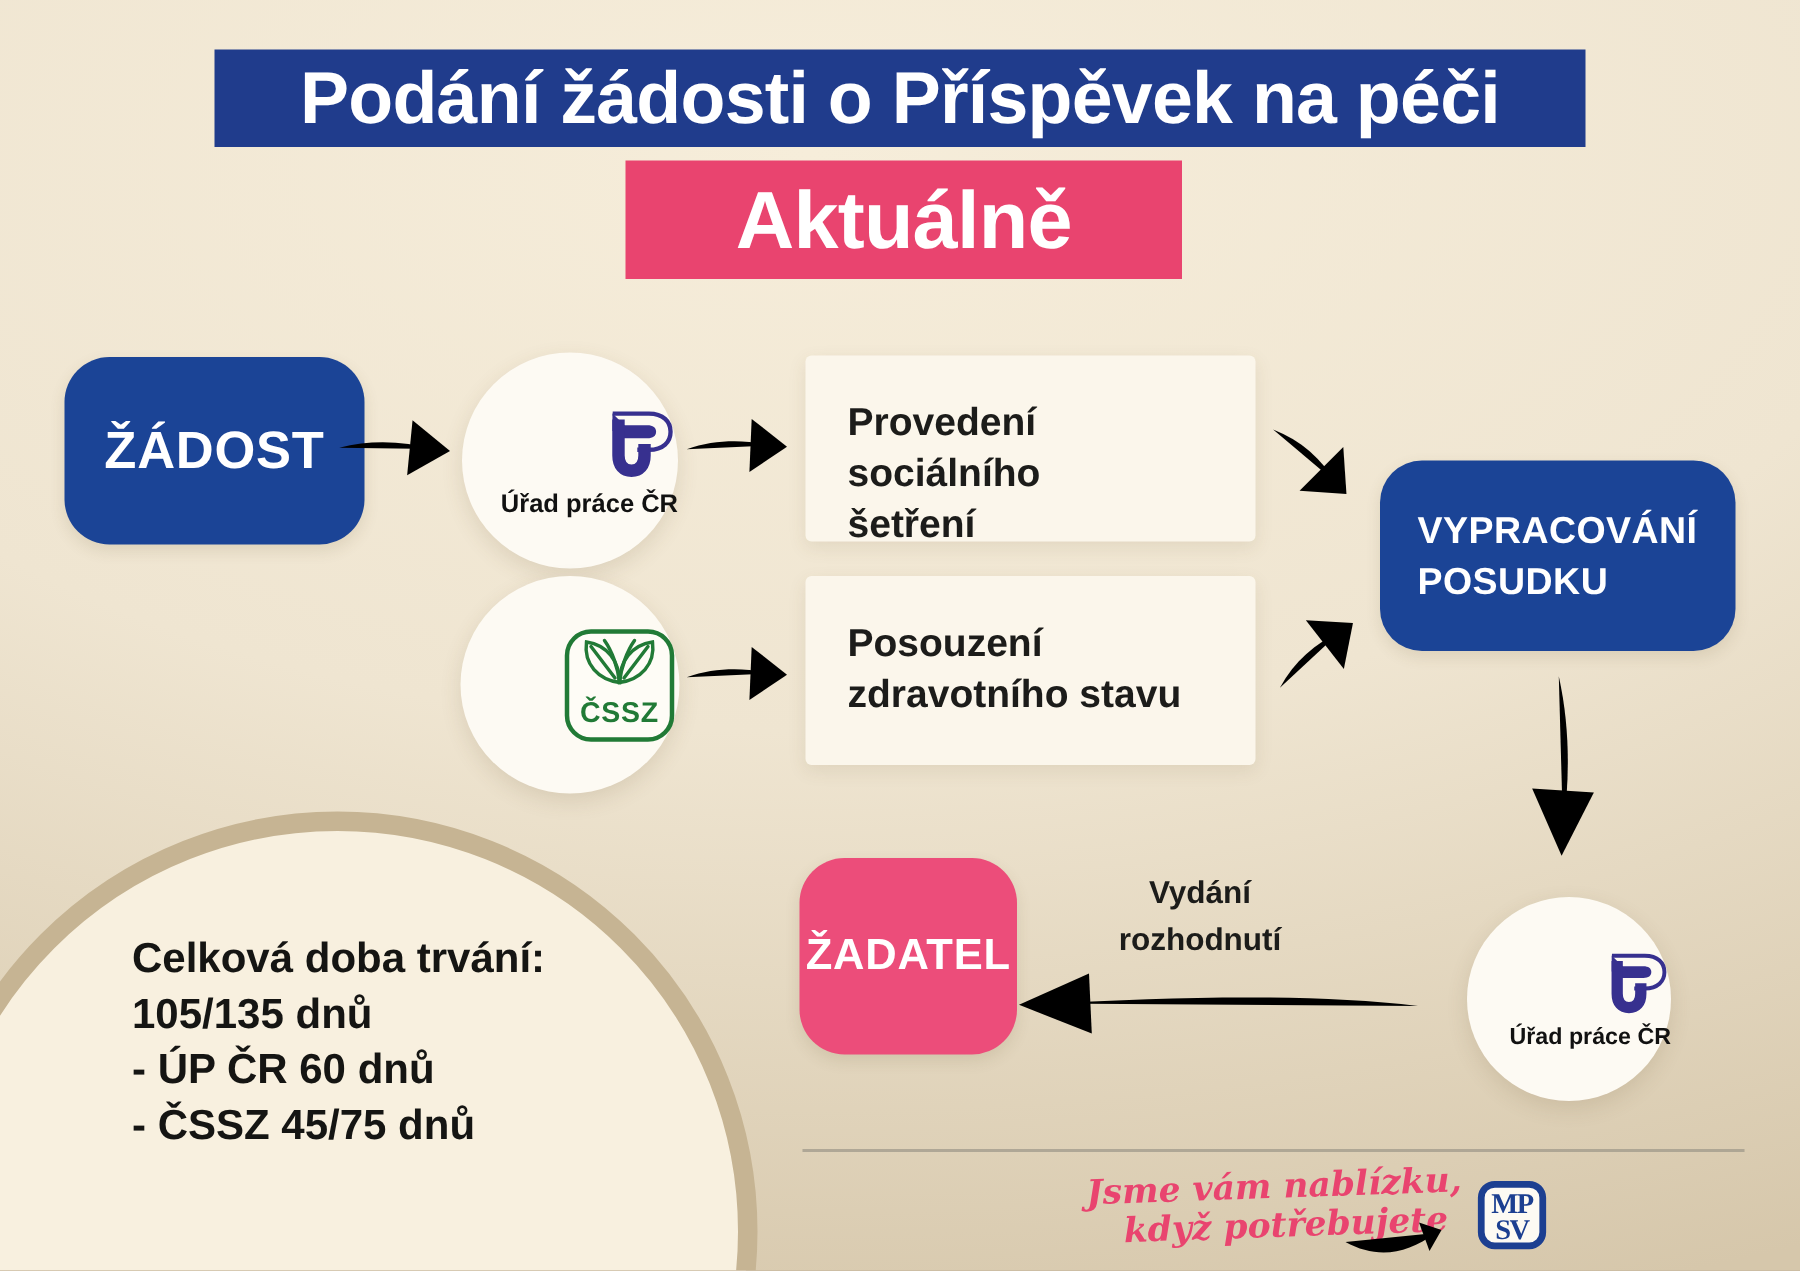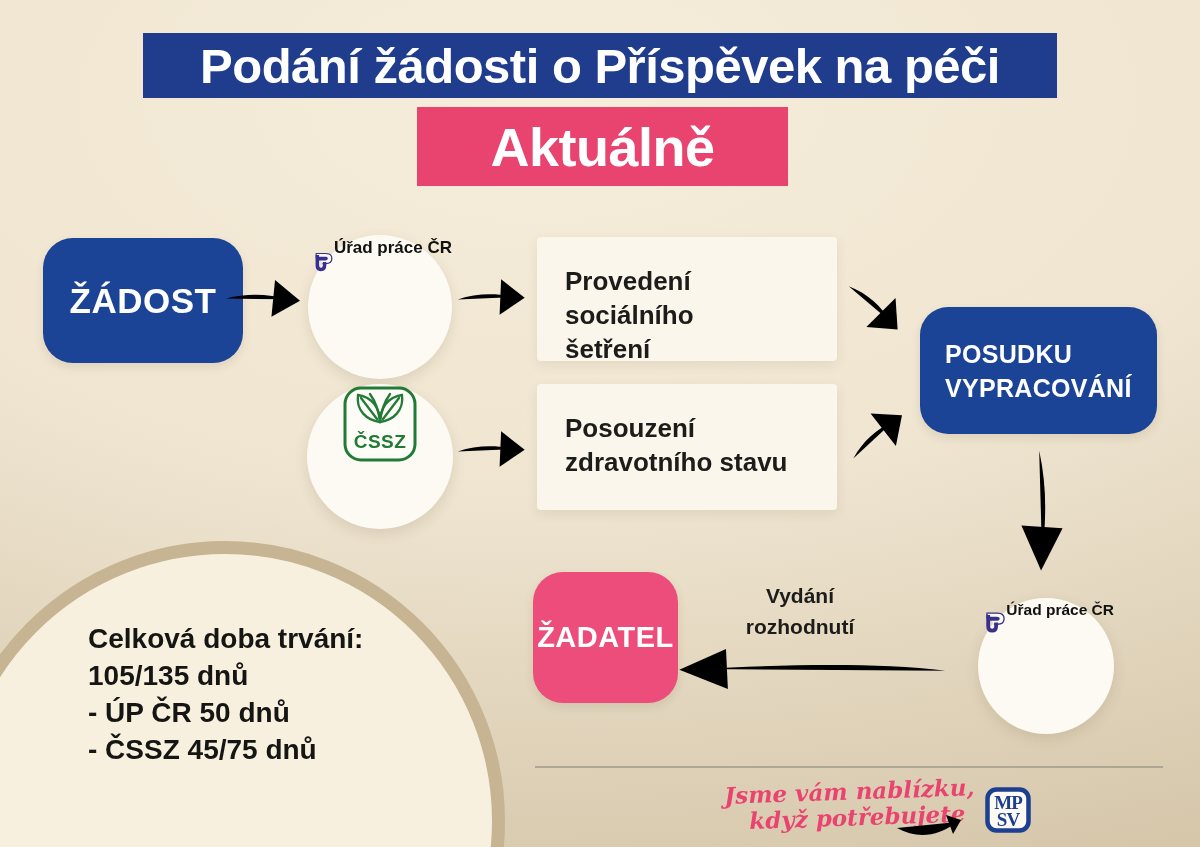--- a/index.html
+++ b/index.html
@@ -58,21 +58,21 @@
     background:var(--cream); border-radius:4px; color:var(--ink);
     box-shadow:0 4px 12px rgba(100,80,40,.10);
     padding:27px 20px 0 28px; box-sizing:border-box;
     font-size:26px; font-weight:700; line-height:34px;
   }
   .box-social{left:537px; top:237px; width:300px; height:124px;}
   .box-health{left:537px; top:384px; width:300px; height:126px;}
   .circle{
     border-radius:50%; background:var(--circle-bg);
     box-shadow:0 5px 14px rgba(100,80,40,.14);
-    display:flex; flex-direction:row; align-items:flex-start; justify-content:center;
+    display:flex; flex-direction:column; align-items:flex-end; justify-content:center;
   }
   .circle-up1{left:308px; top:235px; width:144px; height:144px;}
   .circle-cssz{left:307px; top:384px; width:146px; height:145px;}
   .circle-up2{left:978px; top:598px; width:136px; height:136px;}
   .circle-label{font-size:17px; font-weight:700; color:#111; margin-top:3px; white-space:nowrap;}
   .circle-up2 .circle-label{font-size:15.5px;}
   
   .vydani{
     left:700px; top:580px; width:200px; text-align:center;
     font-size:21px; font-weight:700; line-height:31px; color:var(--ink);
@@ -163,22 +163,22 @@
   <div class="abs box-cream box-social">
     <div>Provedení sociálního</div>
     <div>šetření</div>
   </div>
 
   <svg class="abs arrow" style="left:838px; top:278px; width:74px; height:58px; transform:rotate(43deg);">
       <use href="#arrowR"></use>
     </svg>
 
   <div class="abs node-blue box-vypracovani">
+    <div>VYPRACOVÁNÍ</div>
     <div>POSUDKU</div>
-    <div>VYPRACOVÁNÍ</div>
   </div>
 
   <div class="abs circle circle-cssz">
     <svg class="cssz-logo" width="80" height="80" viewBox="0 0 80 80">
       <rect class="frame" x="5" y="4" width="70" height="72" rx="16"></rect>
       <path class="leaf" d="M40,38 C40,24 32,13 18,11 C16,26 26,36 40,38 Z"></path>
       <path class="leaf" d="M21,14 L37,35"></path>
       <path class="leaf" d="M40,38 C40,24 48,13 62,11 C64,26 54,36 40,38 Z"></path>
       <path class="leaf" d="M59,14 L43,35"></path>
       <path class="leaf" d="M30,10 C35,17 39,28 40,38 C41,28 45,17 50,10"></path>
@@ -221,21 +221,21 @@
   <svg class="abs arrow" style="left:670px; top:642px; width:280px; height:54px;">
       <use href="#arrowLongL"></use>
     </svg>
 
   <div class="abs box-zadatel">ŽADATEL</div>
 
   <div class="abs duration-circle"></div>
   <div class="abs duration-text">
     <div>Celková doba trvání:</div>
     <div>105/135 dnů</div>
-    <div>- ÚP ČR 50 dnů</div>
+    <div>- ÚP ČR 60 dnů</div>
     <div>- ČSSZ 45/75 dnů</div>
   </div>
 
   <div class="abs divider"></div>
 
   <div class="abs slogan">
     <span>Jsme vám nablízku,</span>
     <span class="l2">když potřebujete</span>
   </div>
 

